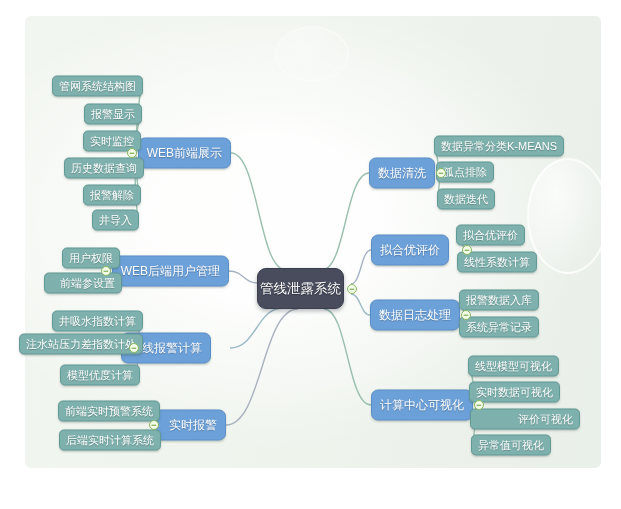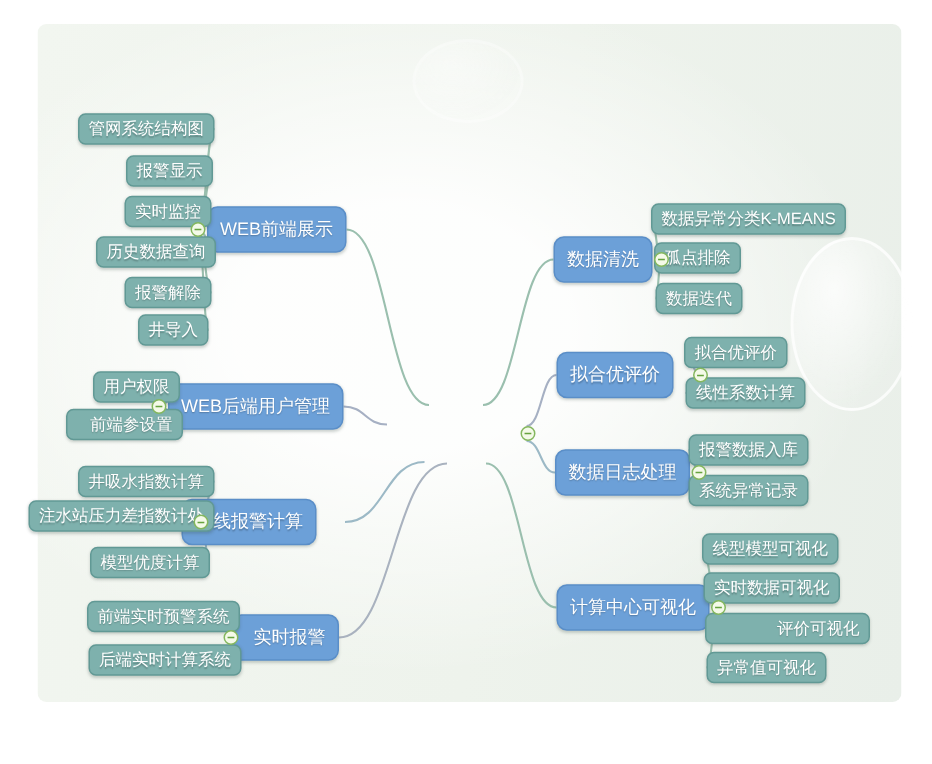--- a/index.html
+++ b/index.html
@@ -165,20 +165,21 @@
       <div class="node child-node" style="background: rgb(126, 177, 173); border-color: rgb(97, 153, 149); top: 262px; left: 457px;">线性系数计算</div>
       <div class="node branch-node" style="background: rgb(108, 160, 216); border-color: rgb(90, 142, 200); top: 315px; left: 370px;">数据日志处理</div>
       <div class="node child-node" style="background: rgb(126, 177, 173); border-color: rgb(97, 153, 149); top: 300px; left: 459px;">报警数据入库</div>
       <div class="node child-node" style="background: rgb(126, 177, 173); border-color: rgb(97, 153, 149); top: 327px; left: 459px;">系统异常记录</div>
       <div class="node branch-node" style="background: rgb(108, 160, 216); border-color: rgb(90, 142, 200); top: 405px; left: 371px;">计算中心可视化</div>
       <div class="node child-node" style="background: rgb(126, 177, 173); border-color: rgb(97, 153, 149); top: 366px; left: 468px;">线型模型可视化</div>
       <div class="node child-node" style="background: rgb(126, 177, 173); border-color: rgb(97, 153, 149); top: 392px; left: 469px;">实时数据可视化</div>
       <div class="node child-node" style="background: rgb(126, 177, 173); border-color: rgb(97, 153, 149); top: 419px; left: 470px; padding-left: 47px;">评价可视化</div>
       <div class="node child-node" style="background: rgb(126, 177, 173); border-color: rgb(97, 153, 149); top: 445px; left: 471px;">异常值可视化</div>
     </div>
+  <div id="center-node" style="left: 257px; top: 268px; width: 87px; height: 41px; background: rgb(72, 76, 93); border-color: rgb(58, 62, 77);">管线泄露系统</div>
 <div class="collapse" style="left: 127px; top: 148px; border-color: rgb(132, 183, 94); background: rgb(244, 250, 232); color: rgb(103, 163, 62);">−</div>
     <div class="collapse" style="left: 101px; top: 266px; border-color: rgb(132, 183, 94); background: rgb(244, 250, 232); color: rgb(103, 163, 62);">−</div>
     <div class="collapse" style="left: 129px; top: 343px; border-color: rgb(132, 183, 94); background: rgb(244, 250, 232); color: rgb(103, 163, 62);">−</div>
     <div class="collapse" style="left: 149px; top: 420px; border-color: rgb(132, 183, 94); background: rgb(244, 250, 232); color: rgb(103, 163, 62);">−</div>
     <div class="collapse" style="left: 436px; top: 168px; border-color: rgb(132, 183, 94); background: rgb(244, 250, 232); color: rgb(103, 163, 62);">−</div>
     <div class="collapse" style="left: 462px; top: 245px; border-color: rgb(132, 183, 94); background: rgb(244, 250, 232); color: rgb(103, 163, 62);">−</div>
     <div class="collapse" style="left: 461px; top: 310px; border-color: rgb(132, 183, 94); background: rgb(244, 250, 232); color: rgb(103, 163, 62);">−</div>
     <div class="collapse" style="left: 474px; top: 400px; border-color: rgb(132, 183, 94); background: rgb(244, 250, 232); color: rgb(103, 163, 62);">−</div>
     <div class="collapse" style="left: 347px; top: 284px; border-color: rgb(132, 183, 94); background: rgb(244, 250, 232); color: rgb(103, 163, 62);">−</div>
   </div>

